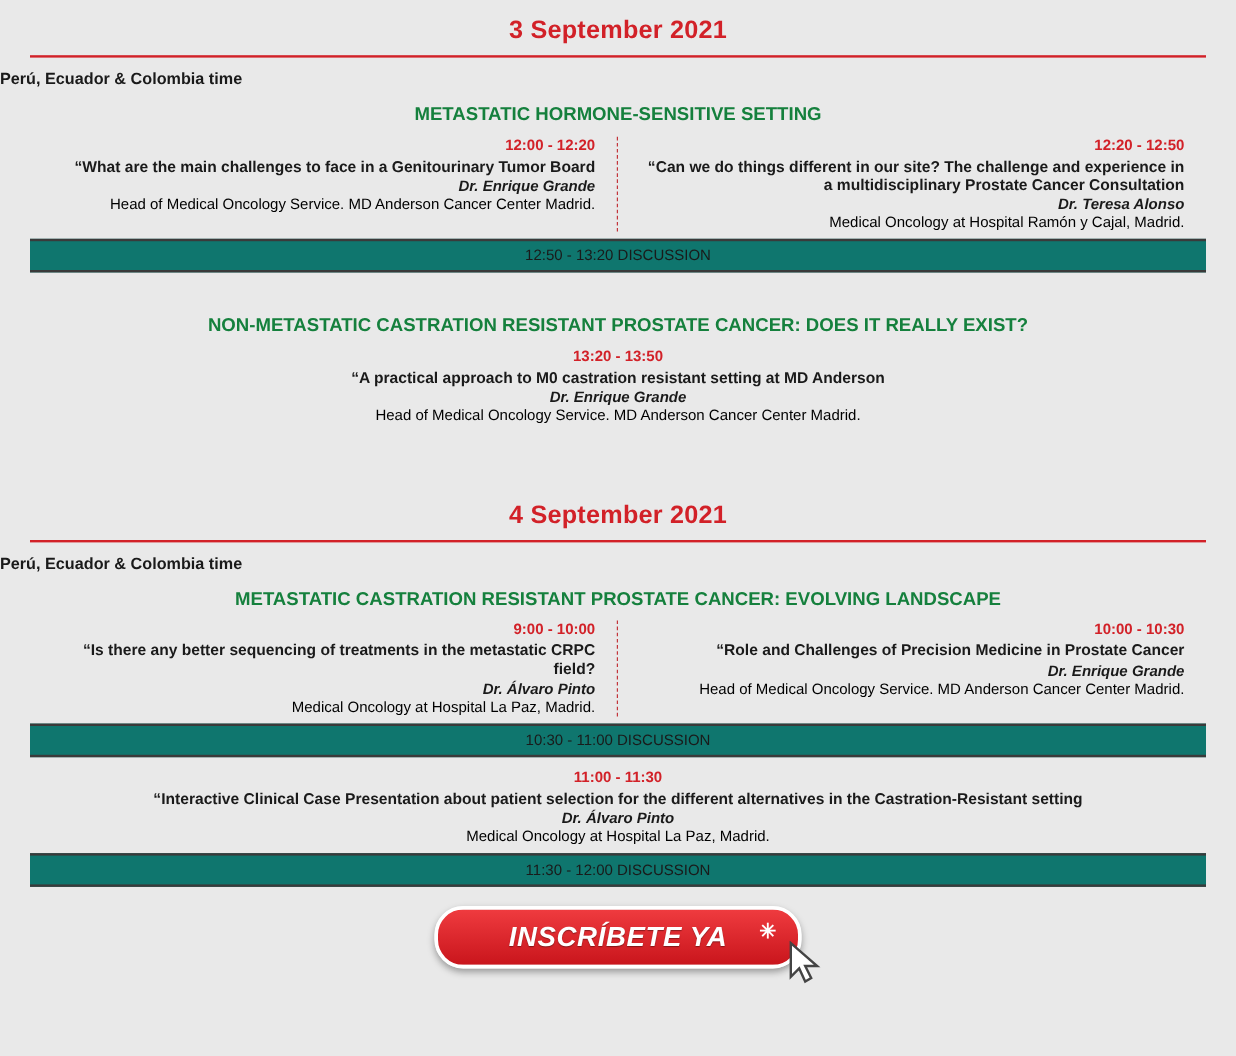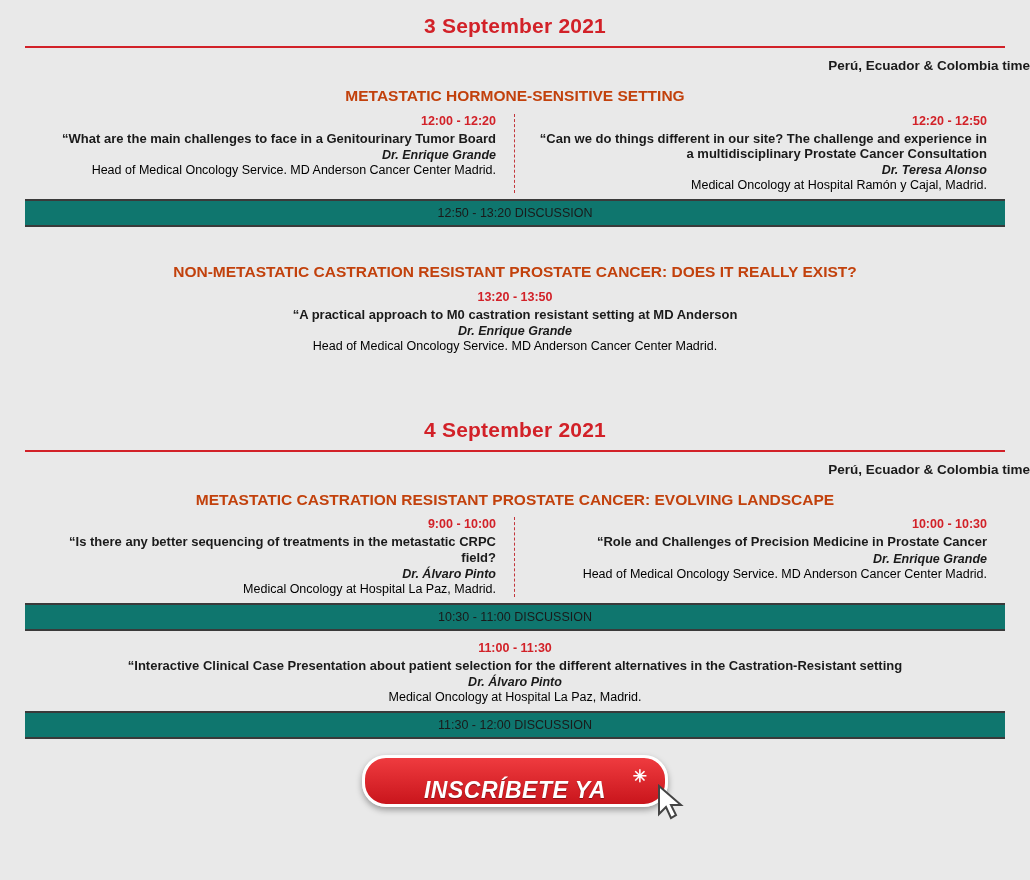--- a/index.html
+++ b/index.html
@@ -25,29 +25,29 @@
     padding-bottom:8px;
     border-radius:11px;
   }
   .rule{
     height:2px;
     background:#d22128;
     width:980px;
     margin:0 auto 0 auto;
   }
   .tz{
-    text-align:right;
+    text-align:left;
     font-size:13.5px;
     font-weight:bold;
     color:#1a1a1a;
     padding:10px 0 4px 0;
   }
   .section-title{
     text-align:center;
-    color:#c2410c;
+    color:#15803d;
     font-size:15.5px;
     font-weight:bold;
     padding:10px 0 8px 0;
     line-height:1.2;
   }
   .two-col{
     display:flex;
     width:980px;
     margin:0 auto;
     padding-bottom:6px;
@@ -114,21 +114,21 @@
     align-items:center;
     padding-top:16px;
   }
   .cta{
     position:relative;
     width:300px;height:46px;
     border-radius:24px;
     background:linear-gradient(#ef3b3f,#c9151c);
     border:3px solid #ffffff;
     box-shadow:0 3px 6px rgba(0,0,0,.35);
-    display:flex;align-items:flex-end;justify-content:center;
+    display:flex;align-items:center;justify-content:center;
     cursor:pointer;
   }
   .cta-label{
     color:#ffffff;
     font-size:23px;
     font-weight:bold;
     font-style:italic;
     letter-spacing:0.5px;
     text-shadow:0 1px 1px rgba(0,0,0,.4);
   }

